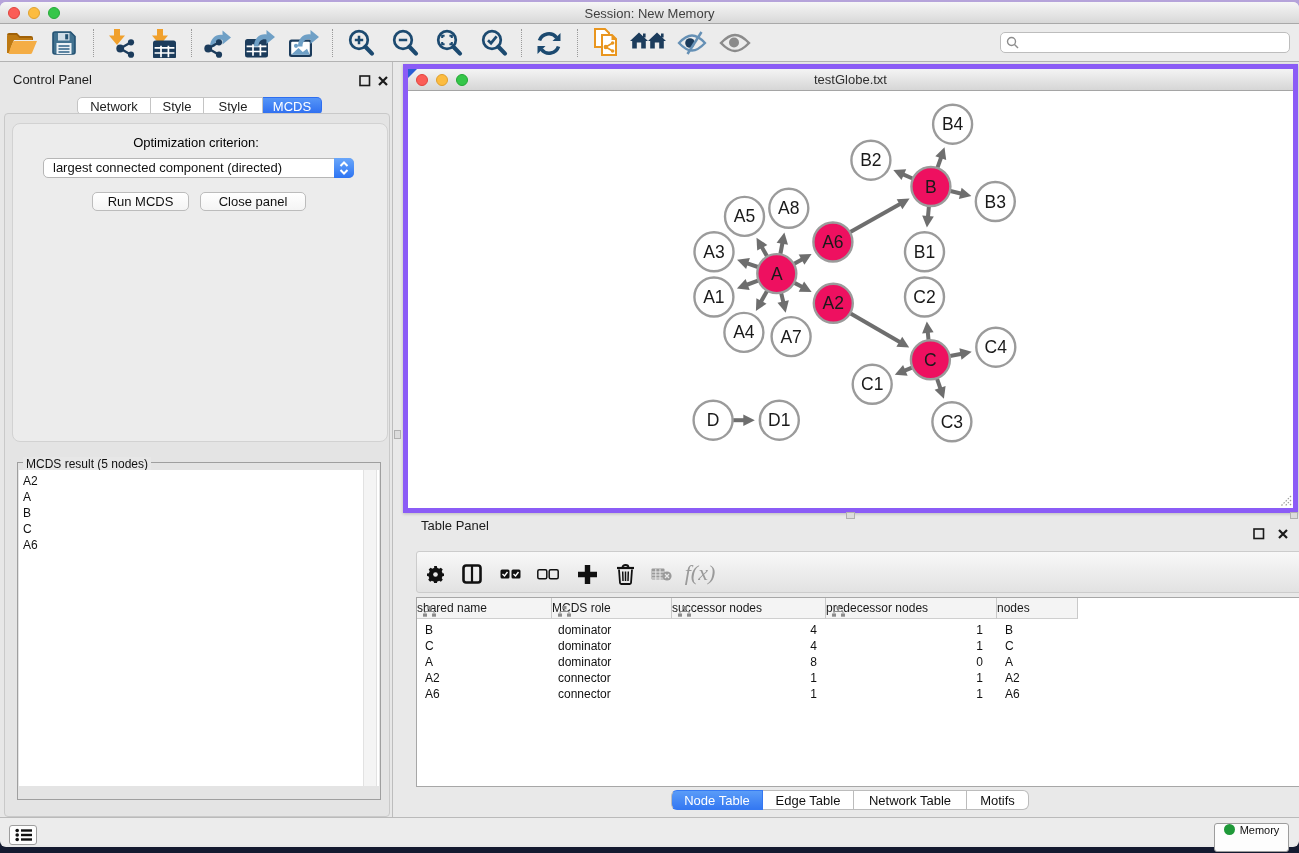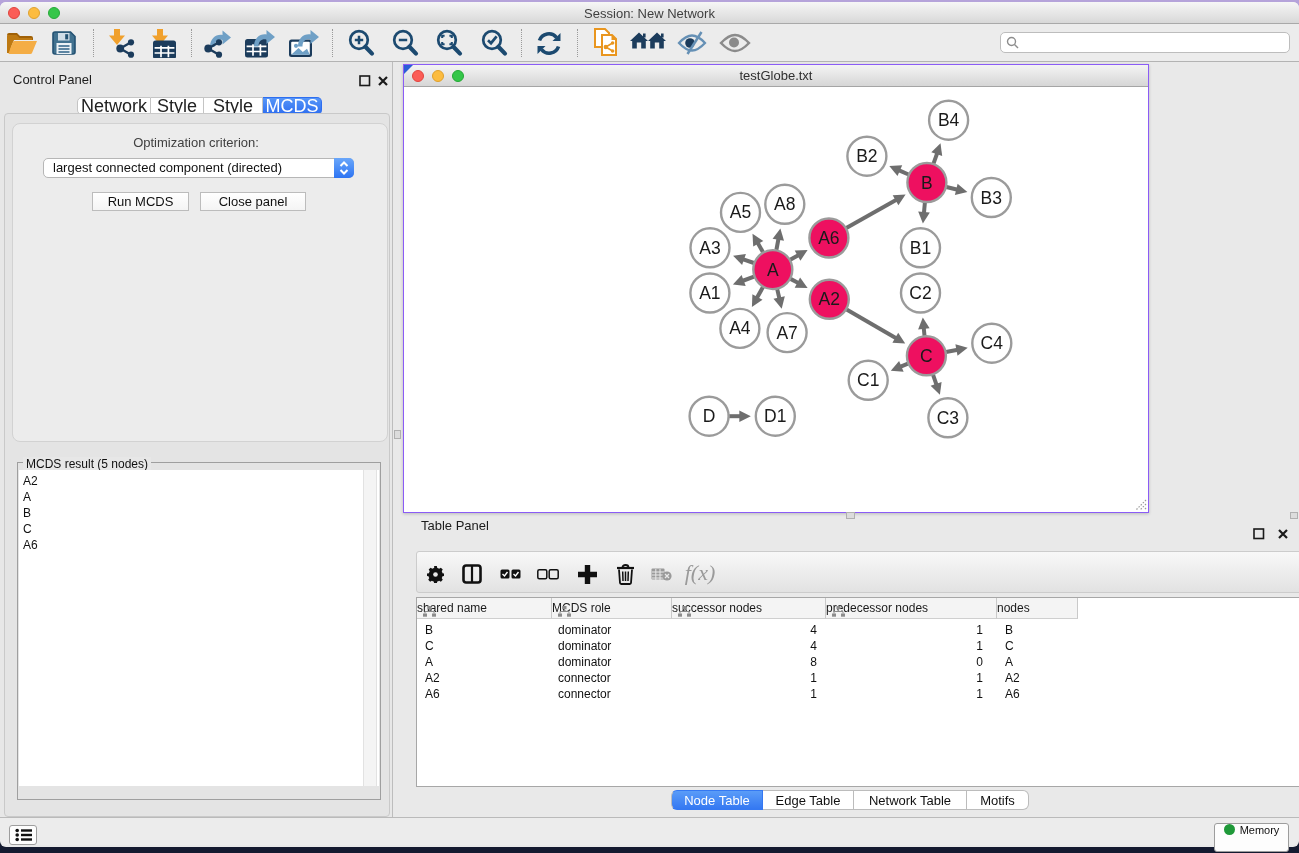--- a/index.html
+++ b/index.html
@@ -9,40 +9,40 @@
 .titlebar{position:absolute;left:0;top:0;width:100%;height:22px;background:linear-gradient(#f6f6f6,#d8d8d8);border-radius:6px 6px 0 0;border-bottom:1px solid #a9a9a9}
 .titlebar .tl{position:absolute;top:7px;width:12px;height:12px;border-radius:50%}
 .ttext{position:absolute;top:4px;width:100%;text-align:center;font-size:13px;color:#3f3f3f}
 .toolbar{position:absolute;left:0;top:22px;width:100%;height:38px;background:#ececec;border-bottom:1px solid #b3b3b3}
 .tsep{position:absolute;top:5px;height:28px;width:0;border-left:1px dotted #9a9a9a}
 .ticon{position:absolute;top:0;height:38px;display:flex;align-items:center;justify-content:center}
 .search{position:absolute;left:1000px;top:8px;width:290px;height:21px;background:#fff;border:1px solid #bdbdbd;border-radius:5px}
 
 .lp{position:absolute;left:0;top:60px;width:393px;height:755px;background:#e7e7e7;border-right:1px solid #bdbdbd}
 .lp-title{position:absolute;left:13px;top:10px;font-size:13px;color:#1c1c1c}
-.seg{position:absolute;display:flex;height:18px;font-size:18px}
+.seg{position:absolute;display:flex;height:18px;font-size:13px}
 .seg .sg{background:#fff;border:1px solid #c4c4c4;border-left:none;display:flex;align-items:center;justify-content:center;color:#222}
 .seg .sg:first-child{border-left:1px solid #c4c4c4;border-radius:5px 0 0 5px}
 .seg .sg:last-child{border-radius:0 5px 5px 0}
 .seg .sel{background:linear-gradient(#5696f8,#2e6ef0);border-color:#2e6ef0;color:#fff}
 .innerpane{position:absolute;left:4px;top:51px;width:386px;height:704px;background:#e4e4e4;border:1px solid #c9c9c9;border-radius:4px}
 .pane2{position:absolute;left:12px;top:61px;width:376px;height:319px;background:#ececec;border:1px solid #d2d2d2;border-radius:8px}
-.optlabel{position:absolute;left:0;top:73px;width:100%;text-align:center;font-size:13px;color:#404040}
+.optlabel{position:absolute;left:0;top:73px;width:100%;text-align:center;font-size:13px;color:#000000}
 .combo{position:absolute;left:43px;top:96px;width:311px;height:20px;background:#fff;border:1px solid #b6b6b6;border-radius:5px;font-size:13px;color:#111;line-height:18px;padding-left:9px}
 .combo .step{position:absolute;right:-1px;top:-1px;width:20px;height:20px;border-radius:0 5px 5px 0;background:linear-gradient(#6aa7fa,#2d74f3)}
-.btn{position:absolute;height:19px;background:linear-gradient(#ffffff,#f4f4f4);border:1px solid #bcbcbc;border-radius:0;font-size:13px;color:#111;text-align:center;line-height:17px}
+.btn{position:absolute;height:19px;background:linear-gradient(#ffffff,#f4f4f4);border:1px solid #bcbcbc;border-radius:5px;font-size:13px;color:#111;text-align:center;line-height:17px}
 .group{position:absolute;left:17px;top:395px;width:364px;height:346px}
 .group .gb{position:absolute;left:0;top:5px;width:100%;height:338px;border:1px solid #9f9f9f}
 .group .gl{position:absolute;left:6px;top:0;background:#e7e7e7;padding:0 3px;font-size:12px;color:#111}
 .listbox{position:absolute;left:2px;top:13px;width:360px;height:316px;background:#fff;padding-top:3px}
 .listbox div{font-size:12px;color:#111;padding-left:4px;height:16px;line-height:16px}
 .sctrack{position:absolute;right:4px;top:13px;width:14px;height:316px;background:#f4f4f4;border-left:1px solid #e2e2e2;border-right:1px solid #e2e2e2}
 
 .mdi{position:absolute;left:394px;top:60px;width:905px;height:755px;background:#e9e9e9}
-.netwin{position:absolute;left:9px;top:2px;width:746px;height:449px;background:#fff;border:1px solid #8b5cf6;box-shadow:0 1px 3px rgba(0,0,0,.2)}
+.netwin{position:absolute;left:9px;top:2px;width:895px;height:449px;background:#fff;border:5px solid #8b5cf6;box-shadow:0 1px 3px rgba(0,0,0,.2)}
 .nettb{position:absolute;left:0;top:0;width:100%;height:22px;background:linear-gradient(#f4f4f4,#d6d6d6);border-bottom:1px solid #a5a5a5}
 .graph{position:absolute;left:0;top:20.5px}
 
 .tp-title{position:absolute;left:27px;top:456px;font-size:13px;color:#1c1c1c}
 .tp-toolbar{position:absolute;left:22px;top:489px;width:1268px;height:42px;background:linear-gradient(#f8f8f8,#e2e2e2);border:1px solid #cccccc;border-radius:3px}
 .tbl{position:absolute;left:22px;top:535px;width:1268px;height:190px;background:#fff;border:1px solid #a7a7a7}
 .th{position:absolute;top:0;height:21px;background:#f4f4f4;border-right:1px solid #c9c9c9;border-bottom:1px solid #cfcfcf;font-size:12px;color:#1a1a1a;text-align:left;line-height:21px}
 .td{position:absolute;font-size:12px;color:#111;height:16px;line-height:16px}
 .btabs{position:absolute;display:flex;height:20px;font-size:13px}
 .btabs .sg{background:#fff;border:1px solid #bcbcbc;border-left:none;display:flex;align-items:center;justify-content:center;color:#111}
@@ -52,21 +52,21 @@
 
 .status{position:absolute;left:0;top:815px;width:100%;height:28px;background:#ececec;border-top:1px solid #bababa;border-radius:0 0 6px 6px}
 .sbtn{position:absolute;background:#fdfdfd;border:1px solid #9d9d9d;border-radius:3px}
 </style></head>
 <body>
 <div class="win">
 <div class="titlebar">
 <div class="tl" style="left:8px;top:5px;background:#fb5d57;border:1px solid #df443d"></div>
 <div class="tl" style="left:28px;top:5px;background:#fcbc40;border:1px solid #dfa22f"></div>
 <div class="tl" style="left:48px;top:5px;background:#35c649;border:1px solid #27a939"></div>
-<div class="ttext">Session: New Network</div>
+<div class="ttext">Session: New Memory</div>
 </div>
 <div class="toolbar">
       <div class="tsep" style="left:93px"></div>
       <div class="tsep" style="left:191px"></div>
       <div class="tsep" style="left:332px"></div>
       <div class="tsep" style="left:521px"></div>
       <div class="tsep" style="left:577px"></div>
       <div class="ticon" style="left:6px;width:32px">
         <svg width="32" height="26" viewBox="0 0 32 26">
           <path d="M1 5 Q1 3 3 3 L11 3 L14 6 L25 6 Q27 6 27 8 L27 10 L5 10 Z" fill="#a06108"></path>

